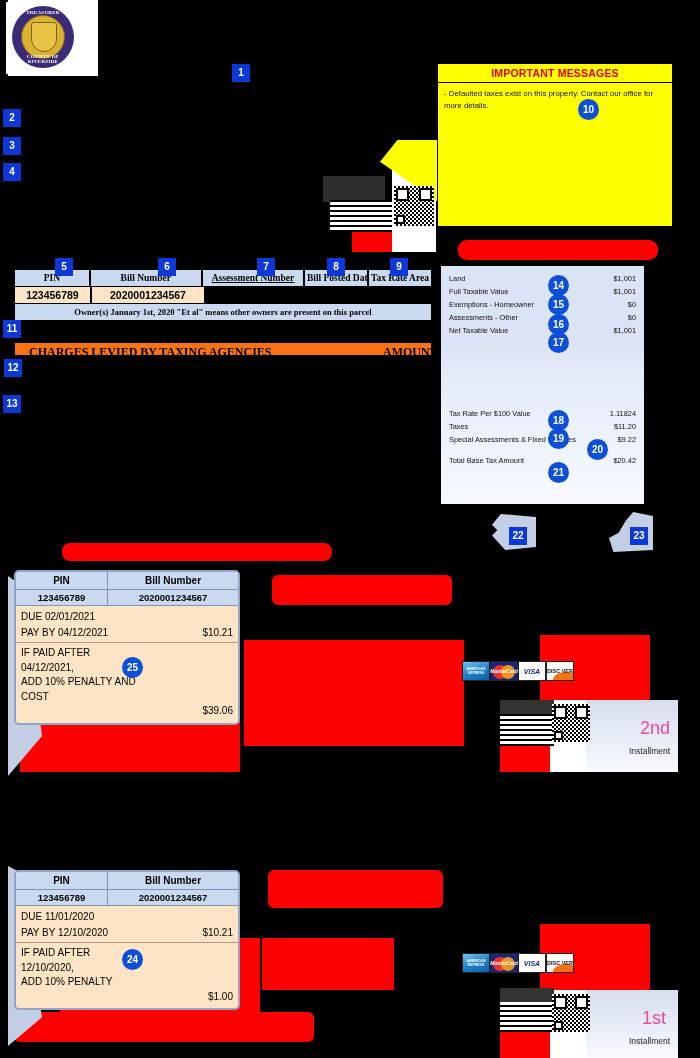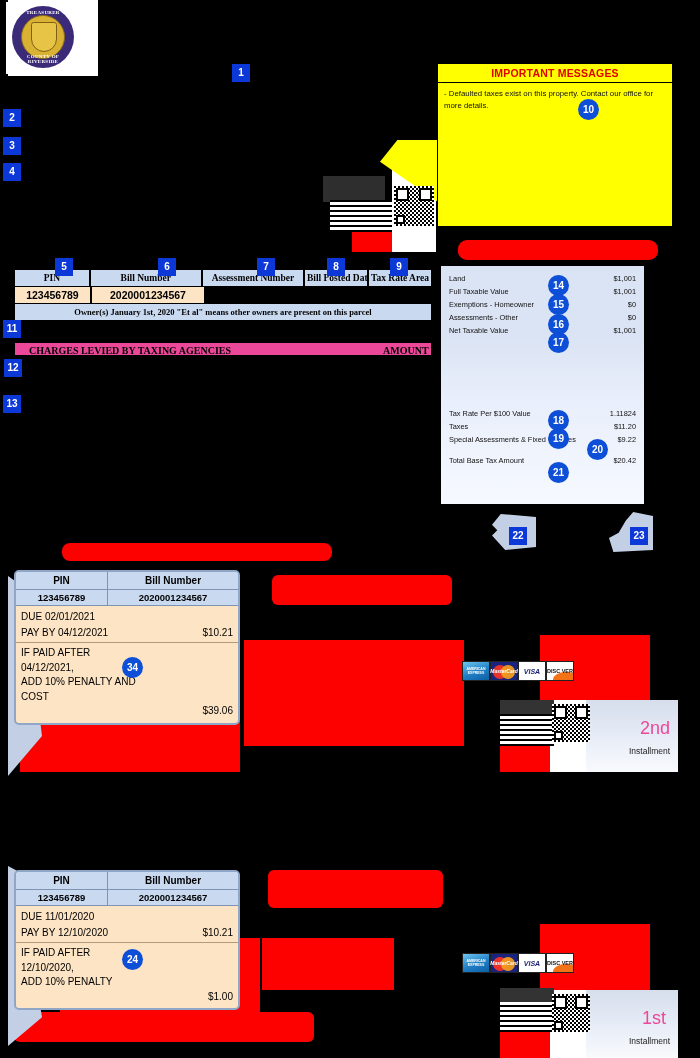--- a/index.html
+++ b/index.html
@@ -97,34 +97,34 @@
   }
   #bill-info-table .val-row { display: flex; }
   #bill-info-table .val-cell {
     background: #fde4c4; border: 1px solid #000; border-top: none;
     font-weight: bold; font-size: 10.5px; text-align: center; padding: 2px;
     font-family: "Liberation Sans", sans-serif;
   }
   #bill-info-table .val-blank { background: #000; border: none; }
   .c-pin    { width: 80px; }
   .c-bill   { width: 119px; }
-  .c-assess { width: 108px; }
+  .c-assess { width: 108px; text-decoration: underline; }
   .c-posted { width: 64px; }
   .c-tra    { width: 65px; }
   #owner-note {
     background: #c9d9f0; border: 1px solid #000; border-top: none;
     font-size: 8.5px; font-weight: bold; text-align: center; padding: 3px 2px;
     font-family: "Liberation Serif", serif;
   }
 
   
   #charges-header {
     position: absolute; left: 14px; top: 342px; width: 418px; height: 14px;
-    background: #ec4899; border: 1px solid #000; z-index: 20;
-    font-family: "Liberation Serif", serif; font-size: 10px; font-weight: bold;
+    background: #f97316; border: 1px solid #000; z-index: 20;
+    font-family: "Liberation Serif", serif; font-size: 12px; font-weight: bold;
   }
   #charges-header span { position: absolute; top: 2px; white-space: nowrap; }
   .ch-a { left: 14px; }
   .ch-b { left: 216px; margin-top: 13px; }
   .ch-c { left: 368px; }
 
   
   #value-summary {
     position: absolute; left: 441px; top: 266px; width: 203px; height: 238px;
     background: linear-gradient(#dbe4f4 0%, #dbe4f4 30%, #e8eefb 55%, #f6f9ff 100%);
@@ -471,16 +471,16 @@
       <div class="badge round" style="left: 549px; top: 295px;">15</div>
       <div class="badge round" style="left: 549px; top: 315px;">16</div>
       <div class="badge round" style="left: 549px; top: 333px;">17</div>
       <div class="badge round" style="left: 549px; top: 411px;">18</div>
       <div class="badge round" style="left: 549px; top: 429px;">19</div>
       <div class="badge round" style="left: 588px; top: 440px;">20</div>
       <div class="badge round" style="left: 549px; top: 463px;">21</div>
       <div class="badge" style="left: 509px; top: 527px;">22</div>
       <div class="badge" style="left: 630px; top: 527px;">23</div>
       <div class="badge round" style="left: 123px; top: 950px;">24</div>
-      <div class="badge round" style="left: 123px; top: 658px;">34</div>
+      <div class="badge round" style="left: 123px; top: 658px;">25</div>
     </div>
 
 </div>
 
 </body></html>

